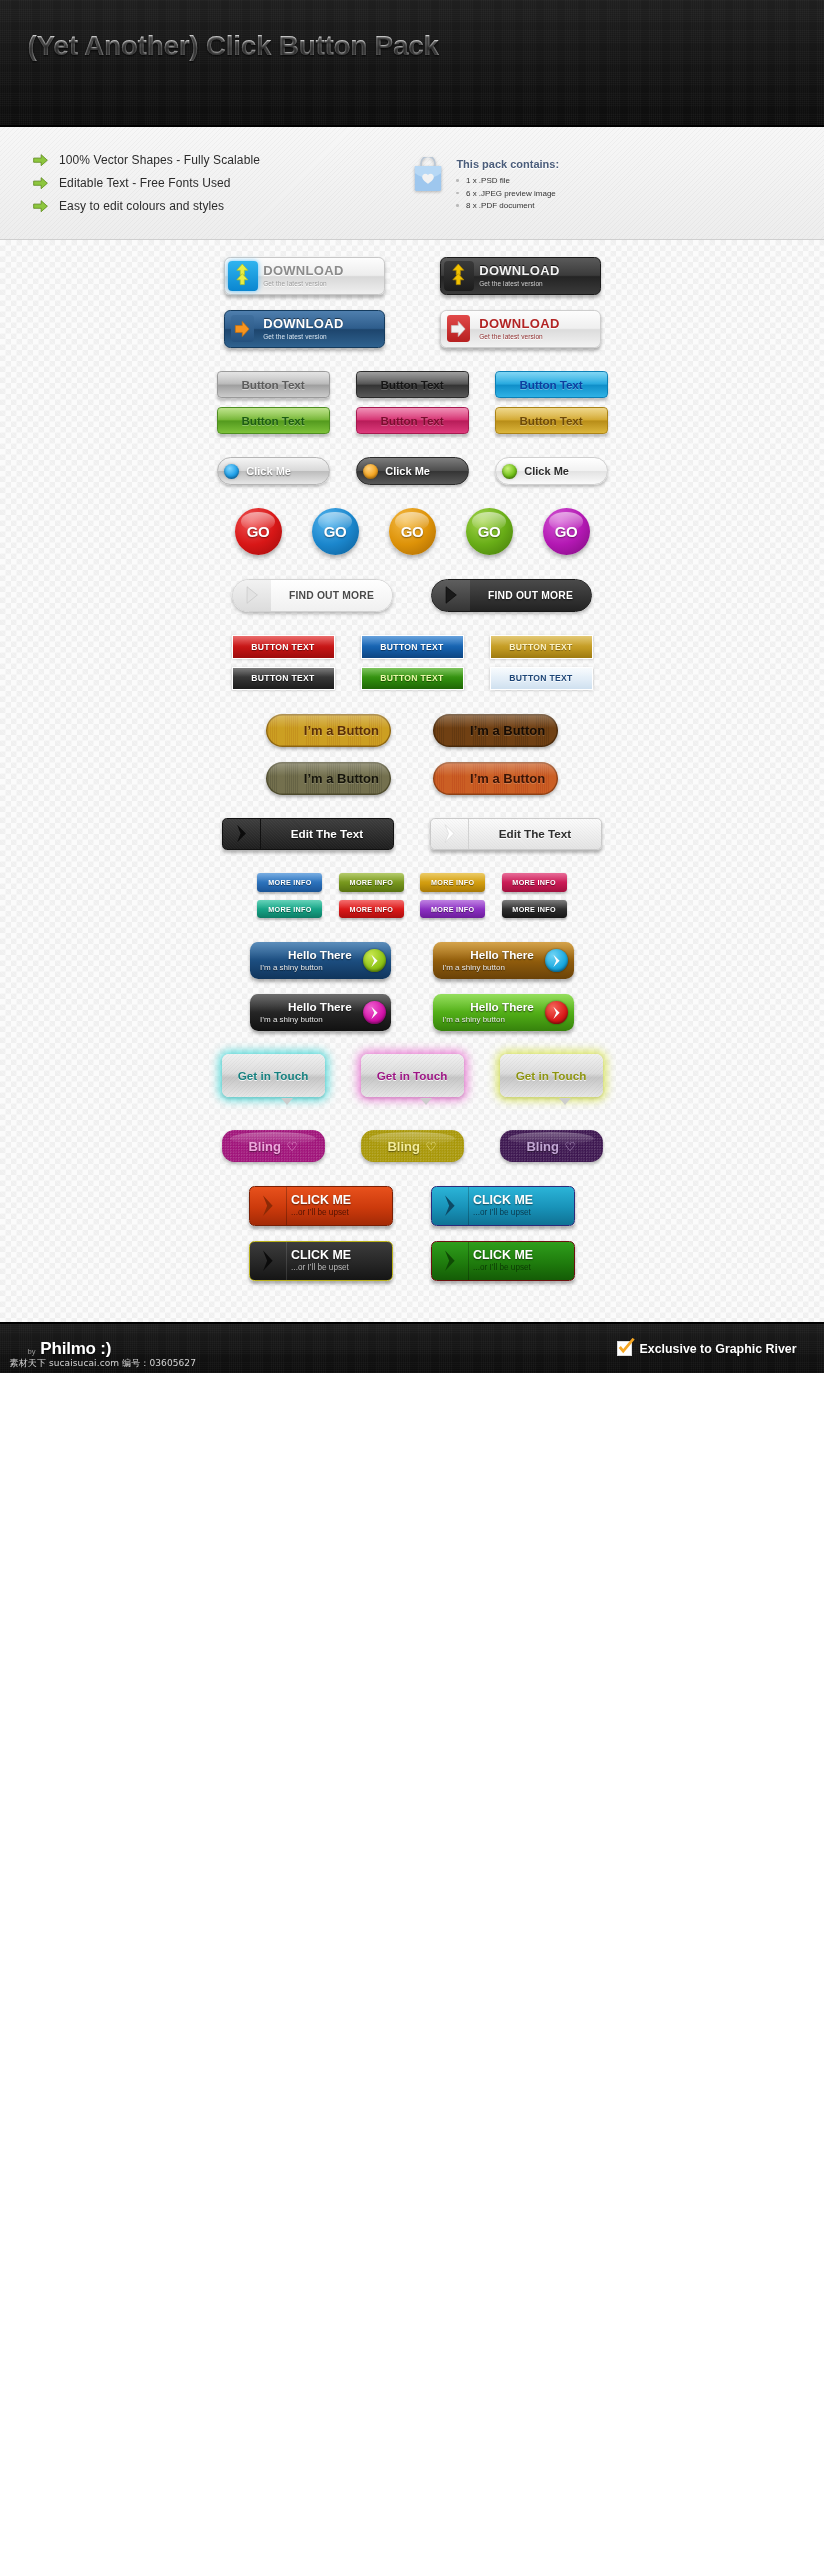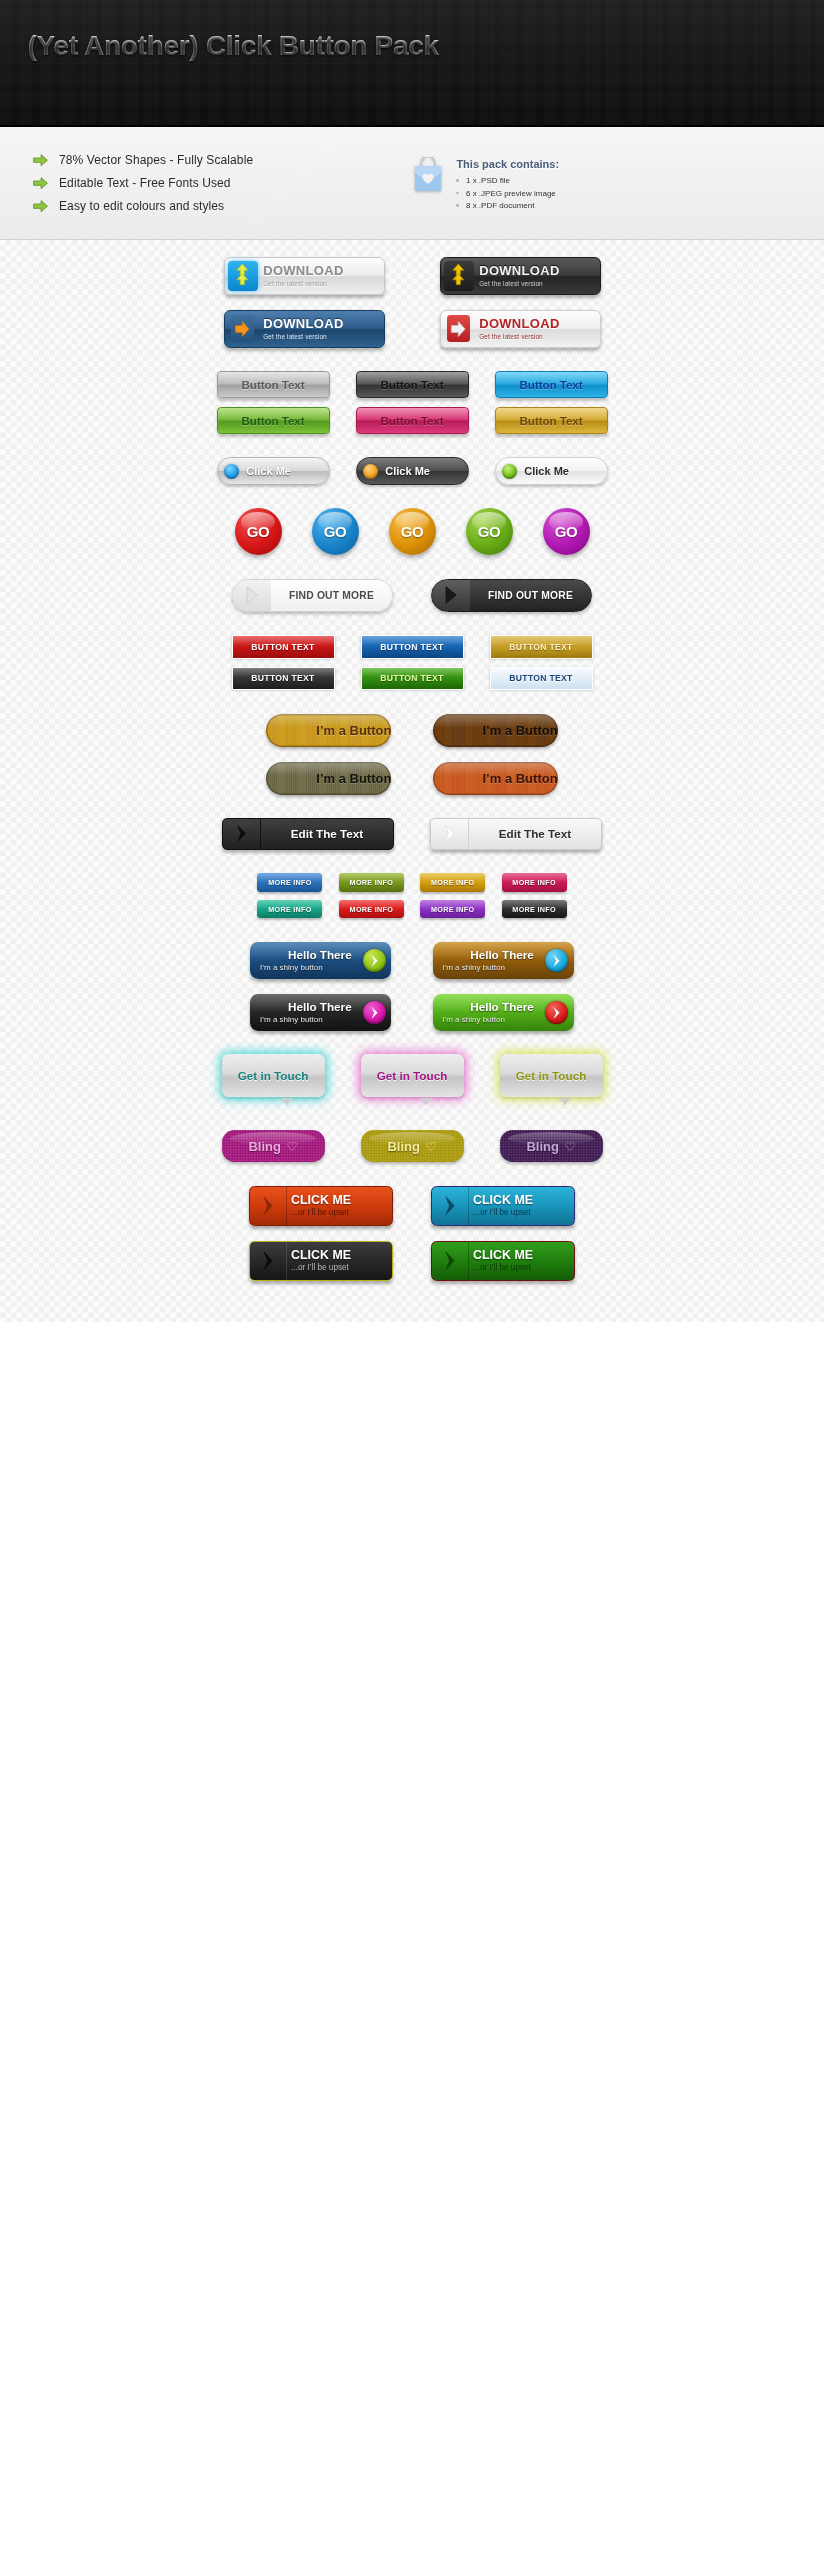--- a/index.html
+++ b/index.html
@@ -165,21 +165,21 @@
 
   
   .bt2{width:103px;height:23.4px;display:flex;align-items:center;justify-content:center;margin:0 13px;
     font-size:8.6px;font-weight:bold;letter-spacing:0.3px;border:1.4px solid #fff;
     box-shadow:0 1.4px 2.7px rgba(0,0,0,.25);position:relative;overflow:hidden;}
   .bt2::after{content:"";position:absolute;left:0;right:0;top:0;height:45%;
     background:linear-gradient(180deg,rgba(255,255,255,.28),rgba(255,255,255,0));}
   .bt2 span{position:relative;z-index:2;}
 
   
-  .wood{width:125px;height:33px;border-radius:16.5px;display:flex;align-items:center;justify-content:flex-end;
+  .wood{width:125px;height:33px;border-radius:16.5px;display:flex;align-items:center;justify-content:center;
     margin:0 20.6px;box-shadow:0 2.1px 3.4px rgba(0,0,0,.3);position:relative;overflow:hidden;
     background-image:repeating-linear-gradient(90deg,rgba(0,0,0,.07) 0 0.7px,rgba(255,255,255,.05) 0.7px 2.1px);padding-left:25px;}
   .wood::after{content:"";position:absolute;left:0;right:0;top:0;height:45%;
     background:linear-gradient(180deg,rgba(255,255,255,.30),rgba(255,255,255,0));}
   .wood span{position:relative;z-index:2;font-size:13px;font-weight:bold;}
 
   
   .edt{width:172px;height:32px;border-radius:4.8px;display:flex;align-items:center;margin:0 18px;
     box-shadow:0 2.1px 3.4px rgba(0,0,0,.28);overflow:hidden;}
   .edt .pl{width:38px;height:100%;flex:0 0 38px;display:flex;align-items:center;justify-content:center;}
@@ -275,21 +275,21 @@
   </div>
 
   <div class="features">
     <div class="feat-list">
       <div class="feat-row">
         <span class="arrow-ic">
           <svg width="15" height="12.4" viewBox="0 0 22 18">
               <path d="M1 6h11V1l9 8-9 8v-5H1z" fill="#8dc63f" stroke="#5e9413" stroke-width="1"></path>
             </svg>
         </span>
-        <span class="feat-txt">78% Vector Shapes - Fully Scalable</span>
+        <span class="feat-txt">100% Vector Shapes - Fully Scalable</span>
       </div>
       <div class="feat-row">
         <span class="arrow-ic">
           <svg width="15" height="12.4" viewBox="0 0 22 18">
               <path d="M1 6h11V1l9 8-9 8v-5H1z" fill="#8dc63f" stroke="#5e9413" stroke-width="1"></path>
             </svg>
         </span>
         <span class="feat-txt">Editable Text - Free Fonts Used</span>
       </div>
       <div class="feat-row">
@@ -728,15 +728,30 @@
         <span class="tx">
           <span class="l1" style="display:block">CLICK ME</span>
           <span class="l2" style="display:block;color:#0c3a04;">...or I’ll be upset</span>
         </span>
       </div>
     </div>
 
     <div class="spacer-lg"></div>
   </div>
 
+  <div class="footer">
+    <div class="by">
+      <span class="small">by</span>
+      <span class="name">Philmo :)</span>
+    </div>
+    <div class="excl">
+      <span class="ck">
+        <svg width="18" height="18" viewBox="0 0 26 26" style="position:absolute;left:-0.7px;top:-4.1px">
+          <path d="M4 13l5 6L24 1" fill="none" stroke="#f5a623" stroke-width="4"></path>
+        </svg>
+      </span>
+      <span class="lbl">Exclusive to Graphic River</span>
+    </div>
+    <div class="watermark">素材天下 sucaisucai.com 编号：03605627</div>
+  </div>
 
 </div>
 
 
 </body></html>

